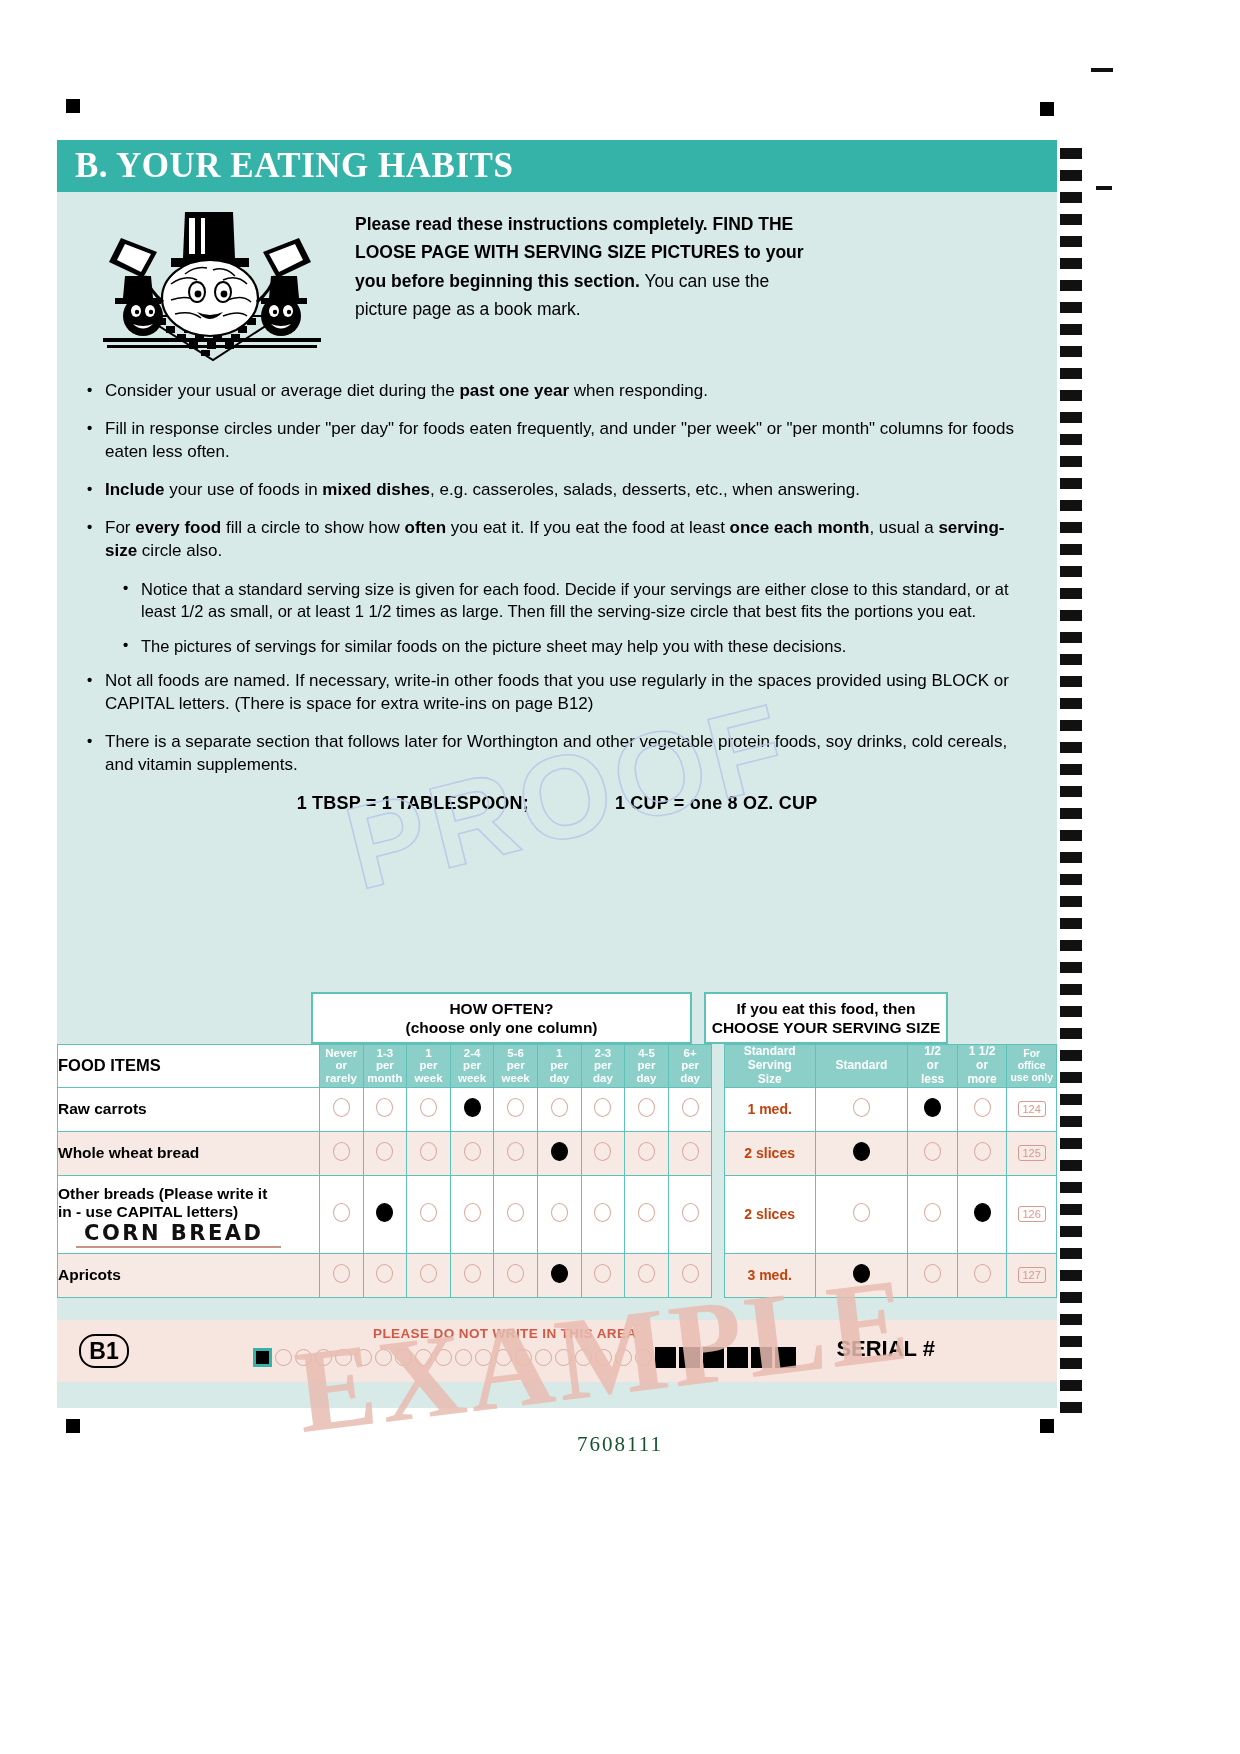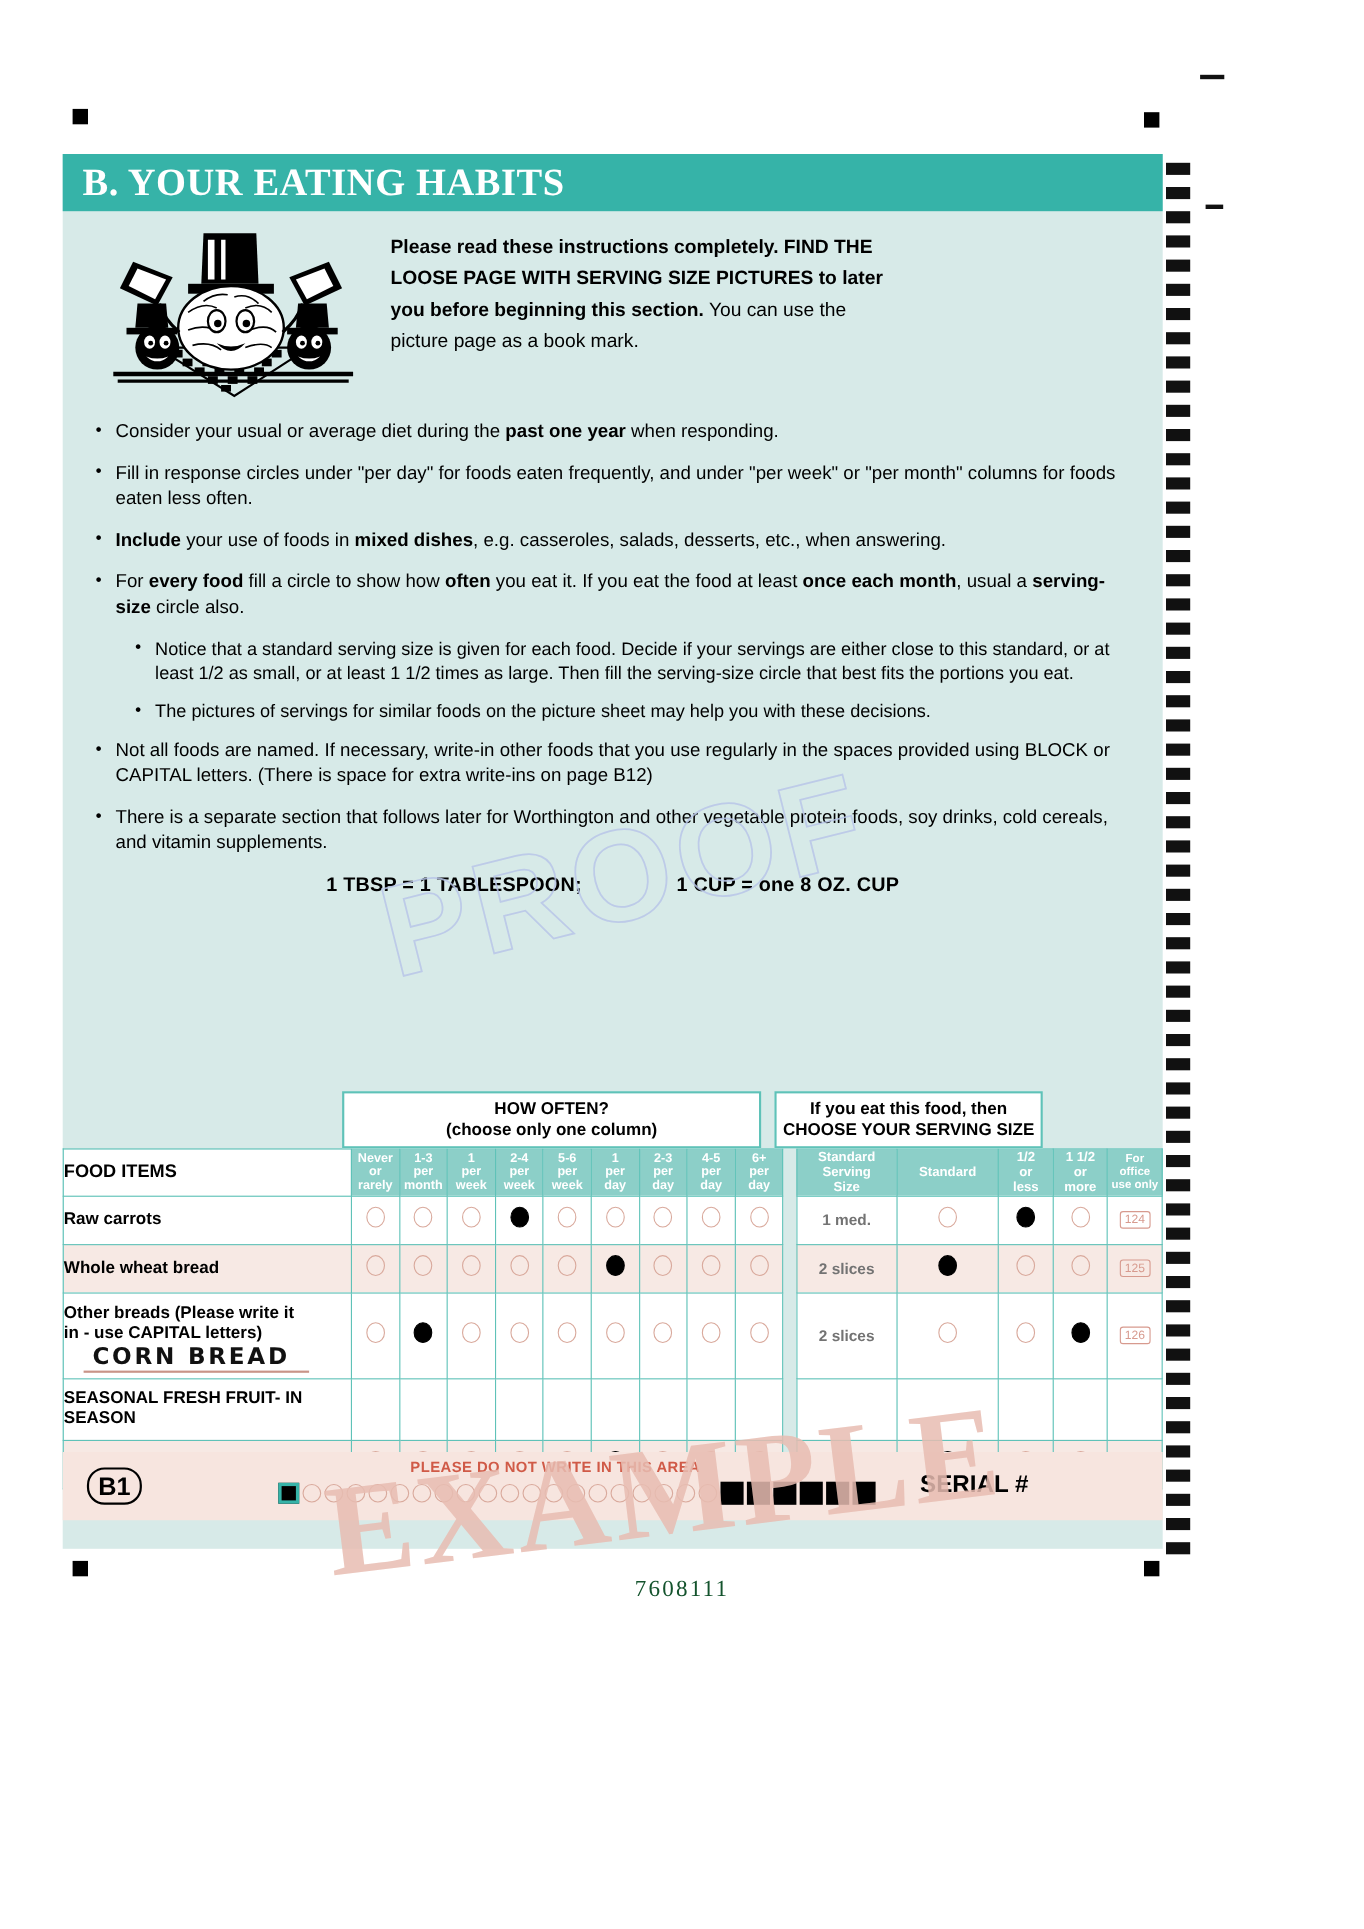--- a/index.html
+++ b/index.html
@@ -65,21 +65,21 @@
   .thoffice{background:#8ccfc8;color:#fff;font-size:10.5px;font-weight:bold;line-height:1.12;
             text-align:center;vertical-align:middle;}
   .spacer{border:none !important;background:#d7eae8;width:12px;}
 
   td.food{background:#fff;font-size:15.5px;font-weight:bold;padding:6px 6px 6px 14px;
           vertical-align:middle;color:#000;}
   tr.alt td{background:#f7e9e4;}
   tr.alt td.spacer{background:#d7eae8;}
   td.bub{background:#fff;text-align:center;vertical-align:middle;}
   tr.alt td.bub{background:#f7e9e4;}
-  td.srv{background:#fff;text-align:center;vertical-align:middle;color:#737373;
+  td.srv{background:#fff;text-align:center;vertical-align:middle;color:#c2410c;
          font-size:14px;font-weight:bold;}
   tr.alt td.srv{background:#f7e9e4;}
   td.off{background:#fff;text-align:center;vertical-align:middle;color:#d79a8e;font-size:11px;margin-top:24px;}
   tr.alt td.off{background:#f7e9e4;}
 
   .o{display:inline-block;width:17px;height:19px;border:1.5px solid #d9a99c;border-radius:50%;
      box-sizing:border-box;}
   .o.f{background:#000;border-color:#000;}
 
   .hand{font-family:"DejaVu Sans",sans-serif;font-size:21px;letter-spacing:2.5px;color:#111;
@@ -261,21 +261,21 @@
             <circle cx="190" cy="108" r="2.2"></circle>
               <circle cx="204" cy="108" r="2.2"></circle>
             <path d="M186 120 q10 9 20 0 q-10 4 -20 0Z" fill="#fff"></path>
             <path d="M186 72 L212 72 L214 94 L184 94 Z"></path>
             <rect x="176" y="94" width="46" height="6"></rect>
           </g>
         </svg>
       </div>
       <div class="introtxt">
         <span>Please read these instructions completely.  FIND THE</span><br>
-        <span>LOOSE PAGE WITH SERVING SIZE PICTURES</span><span> to later</span><br>
+        <span>LOOSE PAGE WITH SERVING SIZE PICTURES</span><span> to your</span><br>
         <span>you before beginning this section.</span><span class="n">  You can use the</span><br>
         <span class="n">picture page as a book mark.</span>
       </div>
     </div>
 
     <div class="bullets">
       <div id="bl-main">
           <div class="bl">
             <div class="dot">•</div>
             <div class="tx"><span class="n">Consider your usual or average diet during the </span><span>past one year</span><span class="n"> when responding.</span></div>
@@ -479,40 +479,20 @@
               <td class="bub"><span class="o"></span></td>
               <td class="bub"><span class="o"></span></td>
               <td class="bub"><span class="o"></span></td>
               <td class="spacer"></td>
               <td class="srv">2 slices</td>
               <td class="bub"><span class="o"></span></td>
               <td class="bub"><span class="o"></span></td>
               <td class="bub"><span class="o f"></span></td>
               <td class="off"><span style="border: 1px solid rgb(215, 154, 142); border-radius: 3px; padding: 1px 4px;">126</span></td>
             </tr>
-            <tr style="height: 56px;">
-              <td class="food" style="font-size: 16px;">
-                <div class="seas"><span class="r">SEASONAL FRESH FRUIT</span><span>- IN SEASON</span></div>
-              </td>
-              <td class="bub"></td>
-              <td class="bub"></td>
-              <td class="bub"></td>
-              <td class="bub"></td>
-              <td class="bub"></td>
-              <td class="bub"></td>
-              <td class="bub"></td>
-              <td class="bub"></td>
-              <td class="bub"></td>
-              <td class="spacer"></td>
-              <td class="srv"></td>
-              <td class="bub"></td>
-              <td class="bub"></td>
-              <td class="bub"></td>
-              <td class="off"></td>
-            </tr>
             <tr class="alt" style="height: 44px;">
               <td class="food">Apricots</td>
               <td class="bub"><span class="o"></span></td>
               <td class="bub"><span class="o"></span></td>
               <td class="bub"><span class="o"></span></td>
               <td class="bub"><span class="o"></span></td>
               <td class="bub"><span class="o"></span></td>
               <td class="bub"><span class="o f"></span></td>
               <td class="bub"><span class="o"></span></td>
               <td class="bub"><span class="o"></span></td>

